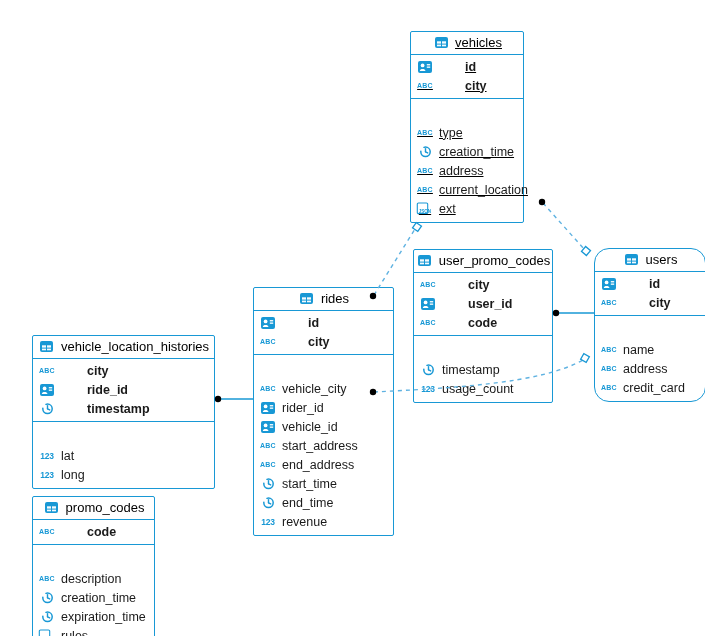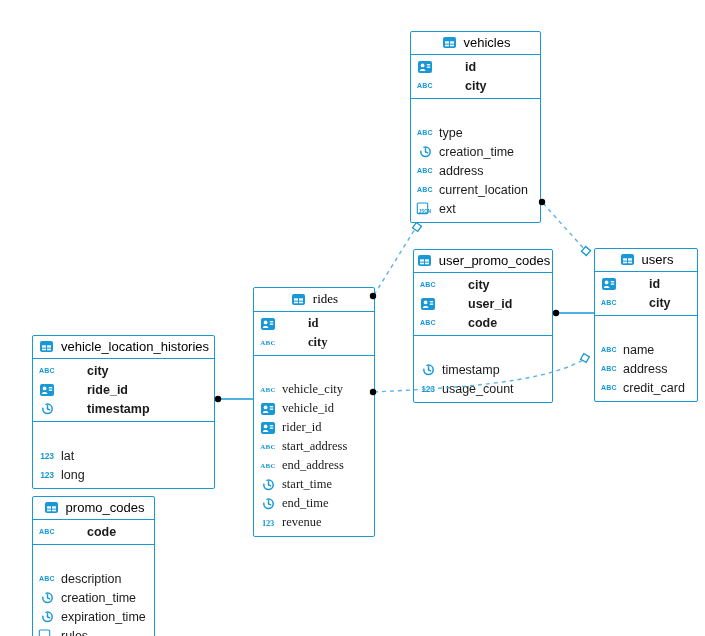--- a/index.html
+++ b/index.html
@@ -47,21 +47,21 @@
       <path d="M374,295 L415,229" class="rel-dashed"></path>
       <circle cx="373" cy="296" r="3.2" class="rel-dot"></circle>
       <rect x="413.8" y="223.8" width="6.4" height="6.4" class="rel-diamond" transform="rotate(35 417 227)"></rect>
       <path d="M543,203 L584,249" class="rel-dashed"></path>
       <circle cx="542" cy="202" r="3.2" class="rel-dot"></circle>
       <rect x="582.8" y="247.8" width="6.4" height="6.4" class="rel-diamond" transform="rotate(40 586 251)"></rect>
       <path d="M374,392 C450,388 540,384 583,360" class="rel-dashed"></path>
       <circle cx="373" cy="392" r="3.2" class="rel-dot"></circle>
       <rect x="581.8" y="354.8" width="6.4" height="6.4" class="rel-diamond" transform="rotate(30 585 358)"></rect>
     </svg>
-<div class="table-card" style="left: 410px; top: 31px; width: 131px;">
+<div class="table-card" style="left: 410px; top: 31px; width: 114px; text-decoration: underline;">
       <div class="tc-header">
         <span class="ficon">
           <svg width="13" height="11" viewBox="0 0 13 11">
             <rect x="0" y="0" width="13" height="11" rx="2" fill="#1898d5"></rect>
             <rect x="2" y="4.3" width="4" height="2.3" fill="#fff" opacity=".95"></rect>
             <rect x="7" y="4.3" width="4" height="2.3" fill="#fff" opacity=".95"></rect>
             <rect x="2" y="7.6" width="4" height="1.7" fill="#fff" opacity=".95"></rect>
             <rect x="7" y="7.6" width="4" height="1.7" fill="#fff" opacity=".95"></rect>
           </svg>
         </span>
@@ -178,21 +178,21 @@
           <span>timestamp</span>
         </div>
         <div class="tc-row">
           <span class="ficon">
             <span class="glyph-123">123</span>
           </span>
           <span>usage_count</span>
         </div>
       </div>
     </div>
-    <div class="table-card" style="left: 594px; top: 248px; width: 104px;">
+    <div class="table-card" style="left: 594px; top: 248px; width: 112px; border-radius: 15px;">
       <div class="tc-header">
         <span class="ficon">
           <svg width="13" height="11" viewBox="0 0 13 11">
             <rect x="0" y="0" width="13" height="11" rx="2" fill="#1898d5"></rect>
             <rect x="2" y="4.3" width="4" height="2.3" fill="#fff" opacity=".95"></rect>
             <rect x="7" y="4.3" width="4" height="2.3" fill="#fff" opacity=".95"></rect>
             <rect x="2" y="7.6" width="4" height="1.7" fill="#fff" opacity=".95"></rect>
             <rect x="7" y="7.6" width="4" height="1.7" fill="#fff" opacity=".95"></rect>
           </svg>
         </span>
@@ -232,21 +232,21 @@
           <span>address</span>
         </div>
         <div class="tc-row">
           <span class="ficon">
             <span class="glyph-abc">ABC</span>
           </span>
           <span>credit_card</span>
         </div>
       </div>
     </div>
-    <div class="table-card" style="left: 253px; top: 287px; width: 122px; font-family: Liberation Serif, serif;">
+    <div class="table-card" style="left: 253px; top: 287px; width: 141px;">
       <div class="tc-header">
         <span class="ficon">
           <svg width="13" height="11" viewBox="0 0 13 11">
             <rect x="0" y="0" width="13" height="11" rx="2" fill="#1898d5"></rect>
             <rect x="2" y="4.3" width="4" height="2.3" fill="#fff" opacity=".95"></rect>
             <rect x="7" y="4.3" width="4" height="2.3" fill="#fff" opacity=".95"></rect>
             <rect x="2" y="7.6" width="4" height="1.7" fill="#fff" opacity=".95"></rect>
             <rect x="7" y="7.6" width="4" height="1.7" fill="#fff" opacity=".95"></rect>
           </svg>
         </span>
@@ -282,33 +282,33 @@
         <div class="tc-row">
           <span class="ficon">
             <svg width="14" height="12" viewBox="0 0 14 12">
               <rect x="0" y="0" width="14" height="12" rx="2" fill="#1898d5"></rect>
               <circle cx="4.6" cy="4.4" r="1.9" fill="#fff"></circle>
               <path d="M1.8,9.9 C1.8,7.4 7.4,7.4 7.4,9.9 Z" fill="#fff"></path>
               <rect x="8.8" y="3.1" width="3.4" height="1.3" fill="#fff"></rect>
               <rect x="8.8" y="5.5" width="3.4" height="1.3" fill="#fff"></rect>
             </svg>
           </span>
+          <span>rider_id</span>
+        </div>
+        <div class="tc-row">
+          <span class="ficon">
+            <svg width="14" height="12" viewBox="0 0 14 12">
+              <rect x="0" y="0" width="14" height="12" rx="2" fill="#1898d5"></rect>
+              <circle cx="4.6" cy="4.4" r="1.9" fill="#fff"></circle>
+              <path d="M1.8,9.9 C1.8,7.4 7.4,7.4 7.4,9.9 Z" fill="#fff"></path>
+              <rect x="8.8" y="3.1" width="3.4" height="1.3" fill="#fff"></rect>
+              <rect x="8.8" y="5.5" width="3.4" height="1.3" fill="#fff"></rect>
+            </svg>
+          </span>
           <span>vehicle_id</span>
-        </div>
-        <div class="tc-row">
-          <span class="ficon">
-            <svg width="14" height="12" viewBox="0 0 14 12">
-              <rect x="0" y="0" width="14" height="12" rx="2" fill="#1898d5"></rect>
-              <circle cx="4.6" cy="4.4" r="1.9" fill="#fff"></circle>
-              <path d="M1.8,9.9 C1.8,7.4 7.4,7.4 7.4,9.9 Z" fill="#fff"></path>
-              <rect x="8.8" y="3.1" width="3.4" height="1.3" fill="#fff"></rect>
-              <rect x="8.8" y="5.5" width="3.4" height="1.3" fill="#fff"></rect>
-            </svg>
-          </span>
-          <span>rider_id</span>
         </div>
         <div class="tc-row">
           <span class="ficon">
             <span class="glyph-abc">ABC</span>
           </span>
           <span>start_address</span>
         </div>
         <div class="tc-row">
           <span class="ficon">
             <span class="glyph-abc">ABC</span>

